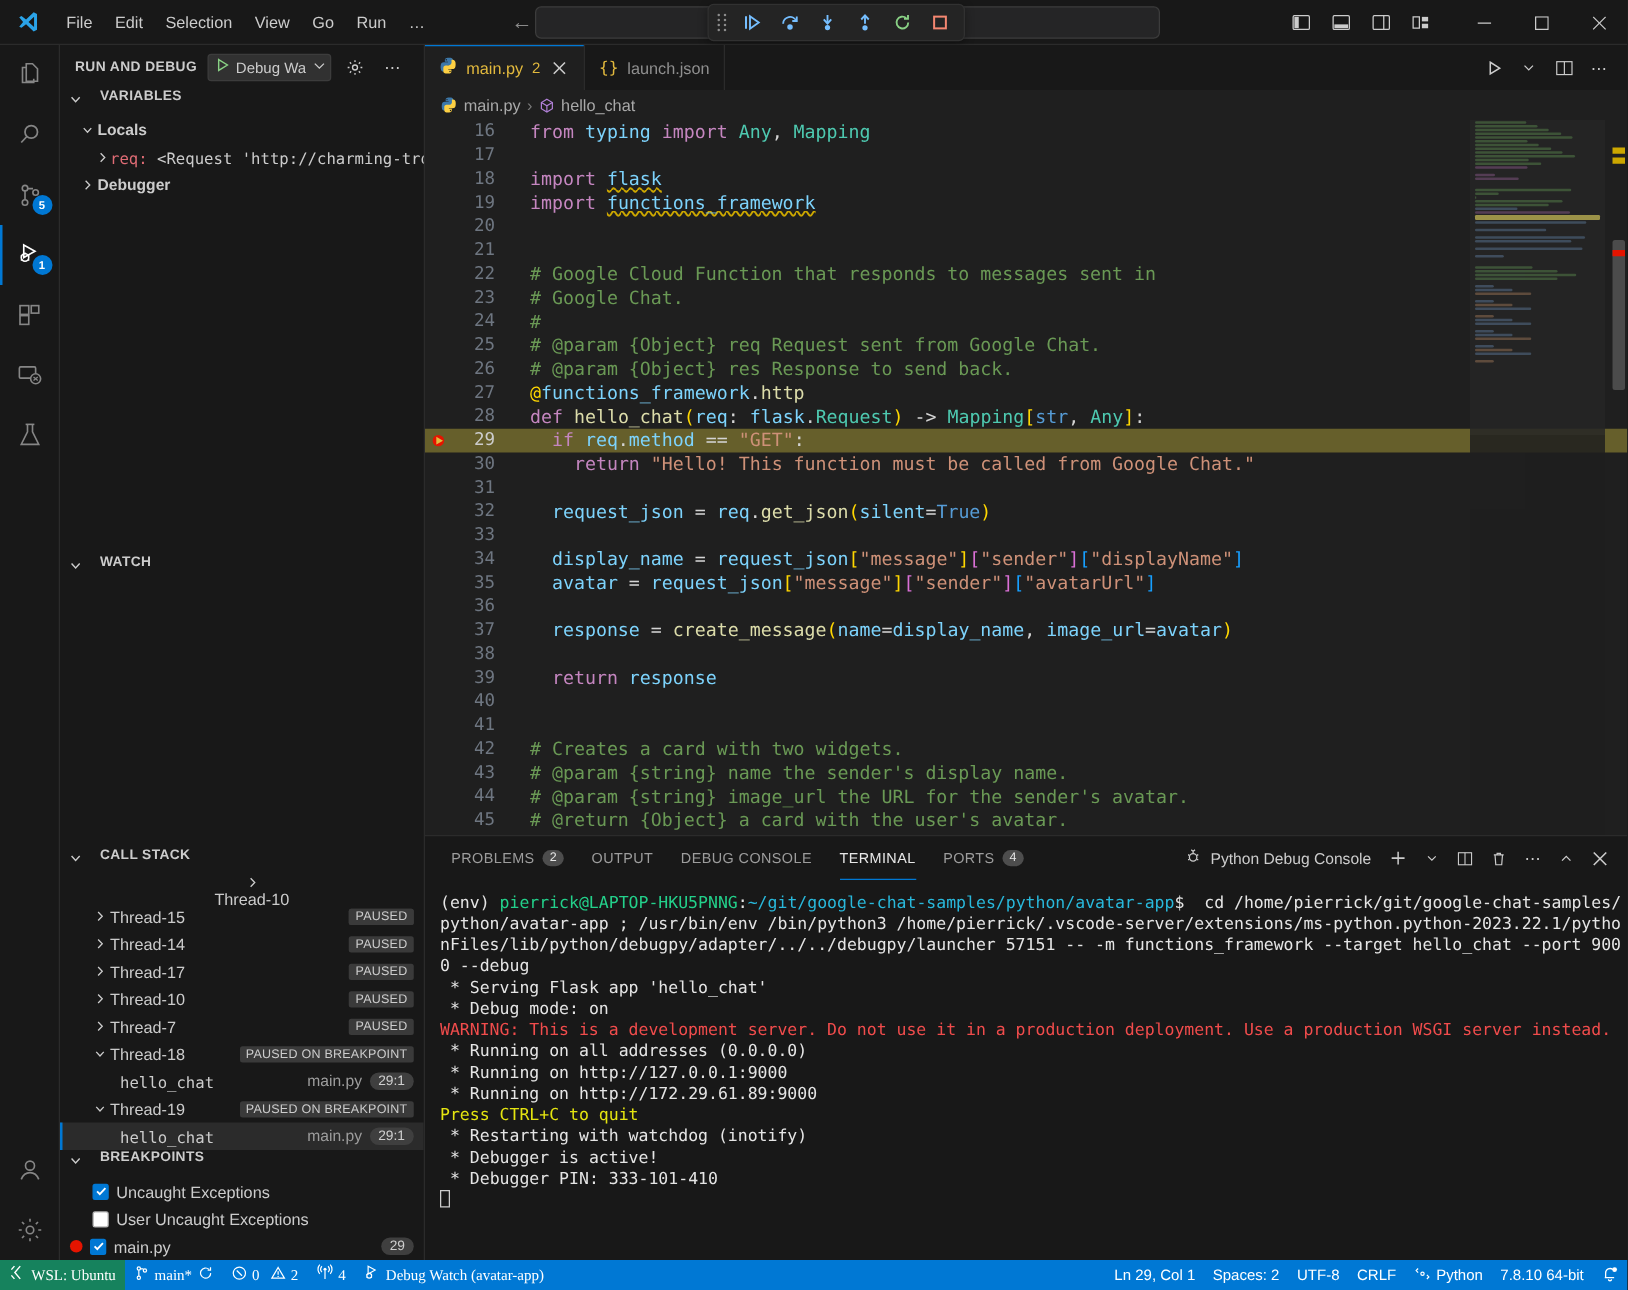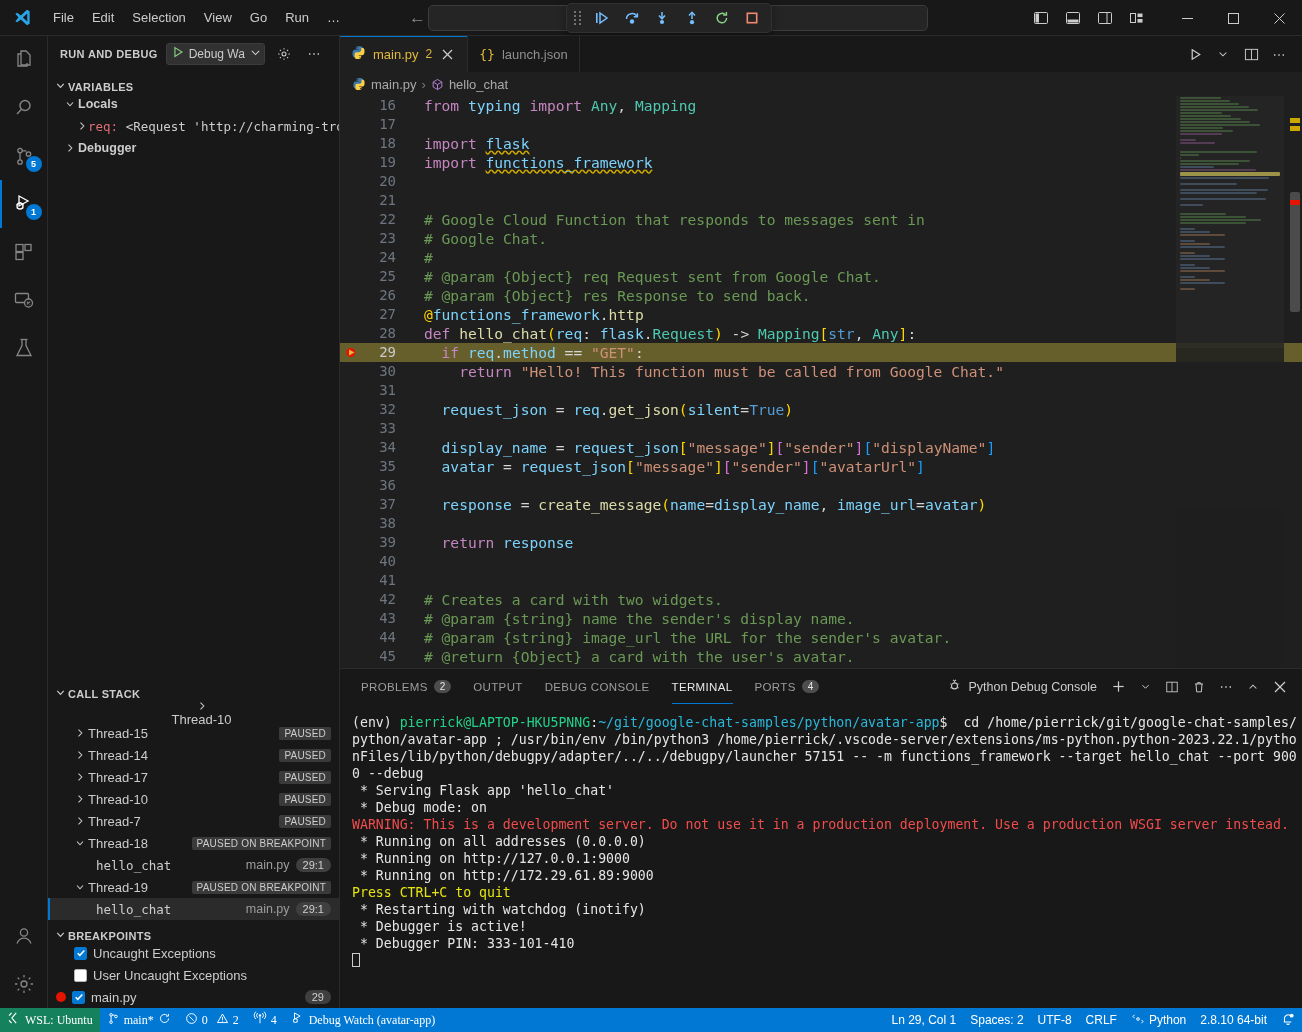--- a/index.html
+++ b/index.html
@@ -80,21 +80,21 @@
   }
   .sb-title { font-size:11px; font-weight:bold; letter-spacing:.35px; color:#cccccc; text-transform:uppercase; white-space:nowrap;}
   .launch-select {
     display:flex; align-items:center; background:#313131; border:1px solid #3c3c3c;
     border-radius:3px; height:22px; padding:0 2px 0 4px; gap:4px; max-width:124px;
   }
   .ls-text { font-size:12px; color:#cccccc; white-space:nowrap; overflow:hidden; max-width:74px; }
   .sb-hicon { width:22px;height:22px;display:flex;align-items:center;justify-content:center;color:#cccccc;}
 
   .pane-header {
-    height:22px; display:flex; align-items:flex-end; gap:0; padding-left:4px;
+    height:22px; display:flex; align-items:flex-start; gap:12px; padding-left:4px;
     font-size:11px; font-weight:bold; letter-spacing:.3px; color:#cccccc; flex:0 0 22px;
     text-transform:uppercase;
   }
   .twisty { width:16px;height:16px;display:flex;align-items:center;justify-content:center;color:#cccccc;}
   .pane-body { overflow:hidden; font-size:13px; }
 
   .tree-row { height:22px; display:flex; align-items:center; padding-right:6px; white-space:nowrap; }
   .mono { font-family:"DejaVu Sans Mono","Liberation Mono",monospace; }
 
   .var-name { color:#e06c75; }
@@ -461,20 +461,28 @@
         <div class="tree-row" style="padding-left:14px;">
           <span class="twisty">
             <svg width="12" height="12" viewBox="0 0 16 16">
                 <path d="M6 3.5L10.4 8 6 12.5" fill="none" stroke="#cccccc" stroke-width="1.4"></path>
               </svg>
           </span>
           <b style="font-size:12.5px;">Debugger</b>
         </div>
       </div>
 
+      <div class="pane-header" style="margin-top:285px;">
+        <span class="twisty">
+          <svg width="13" height="13" viewBox="0 0 16 16">
+              <path d="M4 6l4 4.4L12 6" fill="none" stroke="#cccccc" stroke-width="1.4"></path>
+            </svg>
+        </span>
+        <span>WATCH</span>
+      </div>
       <div class="pane-body" style="flex:1;"></div>
 
       <div class="pane-header">
         <span class="twisty">
           <svg width="13" height="13" viewBox="0 0 16 16">
               <path d="M4 6l4 4.4L12 6" fill="none" stroke="#cccccc" stroke-width="1.4"></path>
             </svg>
         </span>
         <span>CALL STACK</span>
       </div>
@@ -884,21 +892,21 @@
       <div class="sb-item">CRLF</div>
       <div class="sb-item">
         <span>
           <svg width="14" height="14" viewBox="0 0 16 16">
               <path d="M4 3.2 2.2 5.1 4 7M12 9l1.8 1.9L12 12.8" fill="none" stroke="#fff" stroke-width="1.1"></path>
               <circle cx="8" cy="8" r="1.5" fill="none" stroke="#fff" stroke-width="1.1"></circle>
             </svg>
         </span>
         <span>Python</span>
       </div>
-      <div class="sb-item">2.8.10 64-bit</div>
+      <div class="sb-item">7.8.10 64-bit</div>
       <div class="sb-item">
         <span>
           <svg width="14" height="14" viewBox="0 0 16 16">
               <path d="M4 11.5V7.2a4 4 0 0 1 6.6-3" fill="none" stroke="#fff" stroke-width="1.2"></path>
               <path d="M3.2 11.5h8.6M6.6 13a1.4 1.4 0 0 0 2.8 0" fill="none" stroke="#fff" stroke-width="1.2"></path>
               <circle cx="12.2" cy="4.2" r="2.2" fill="#fff"></circle>
             </svg>
         </span>
       </div>
     </div>

